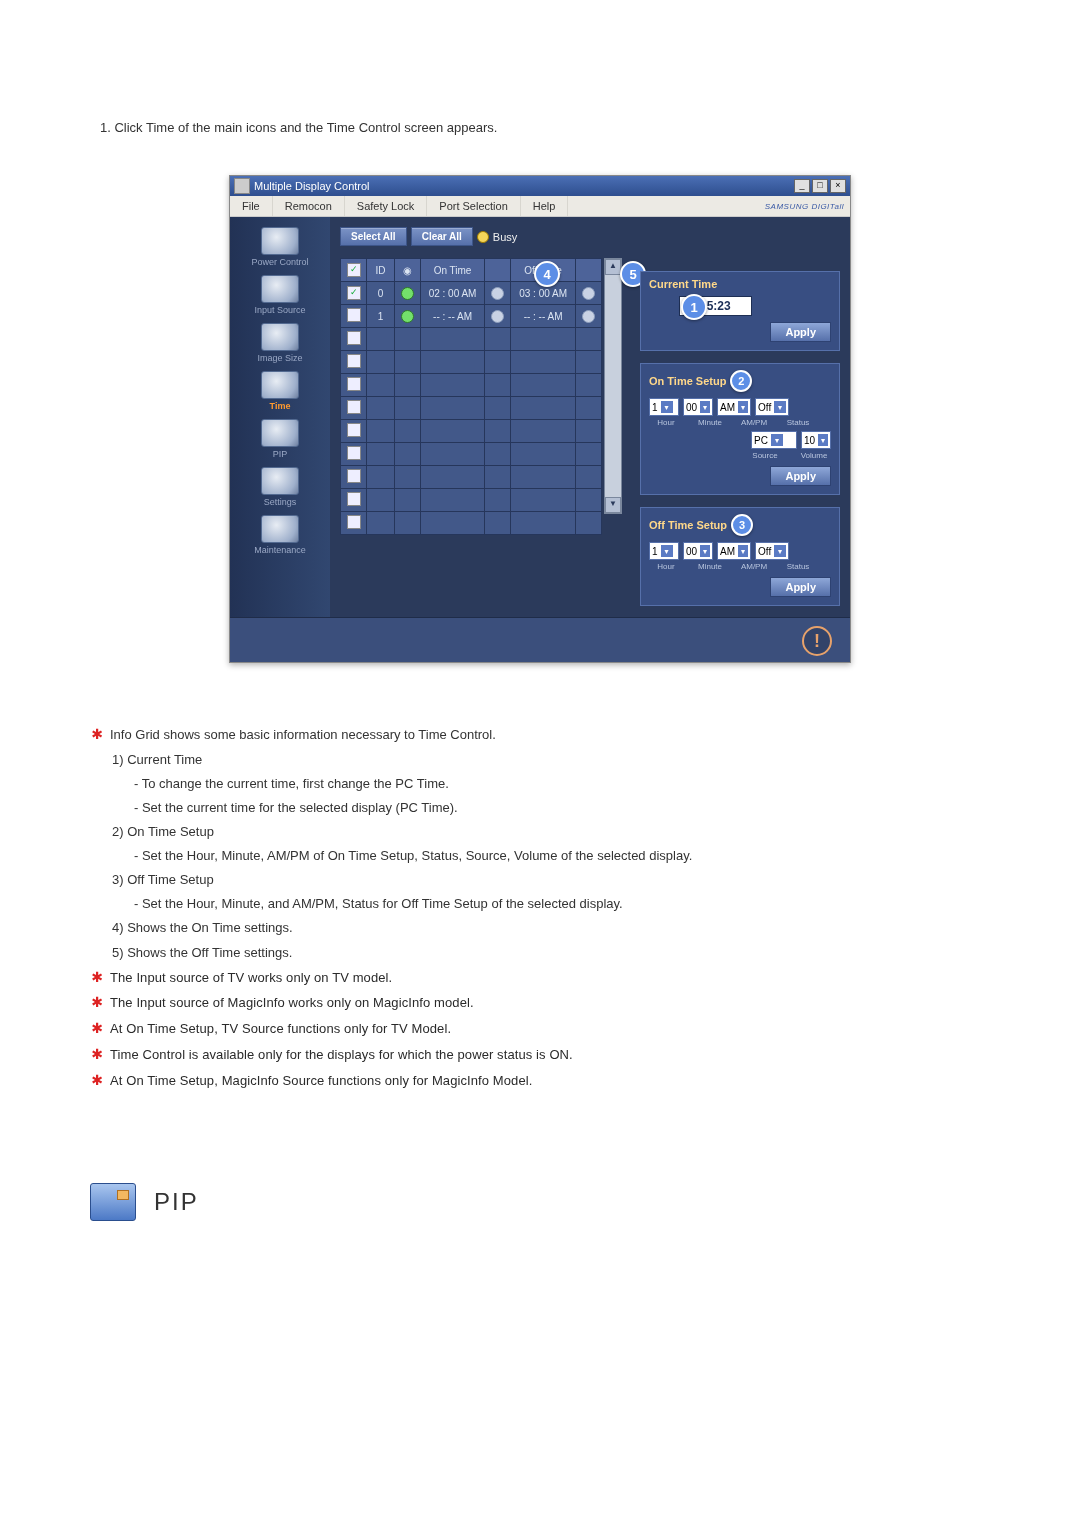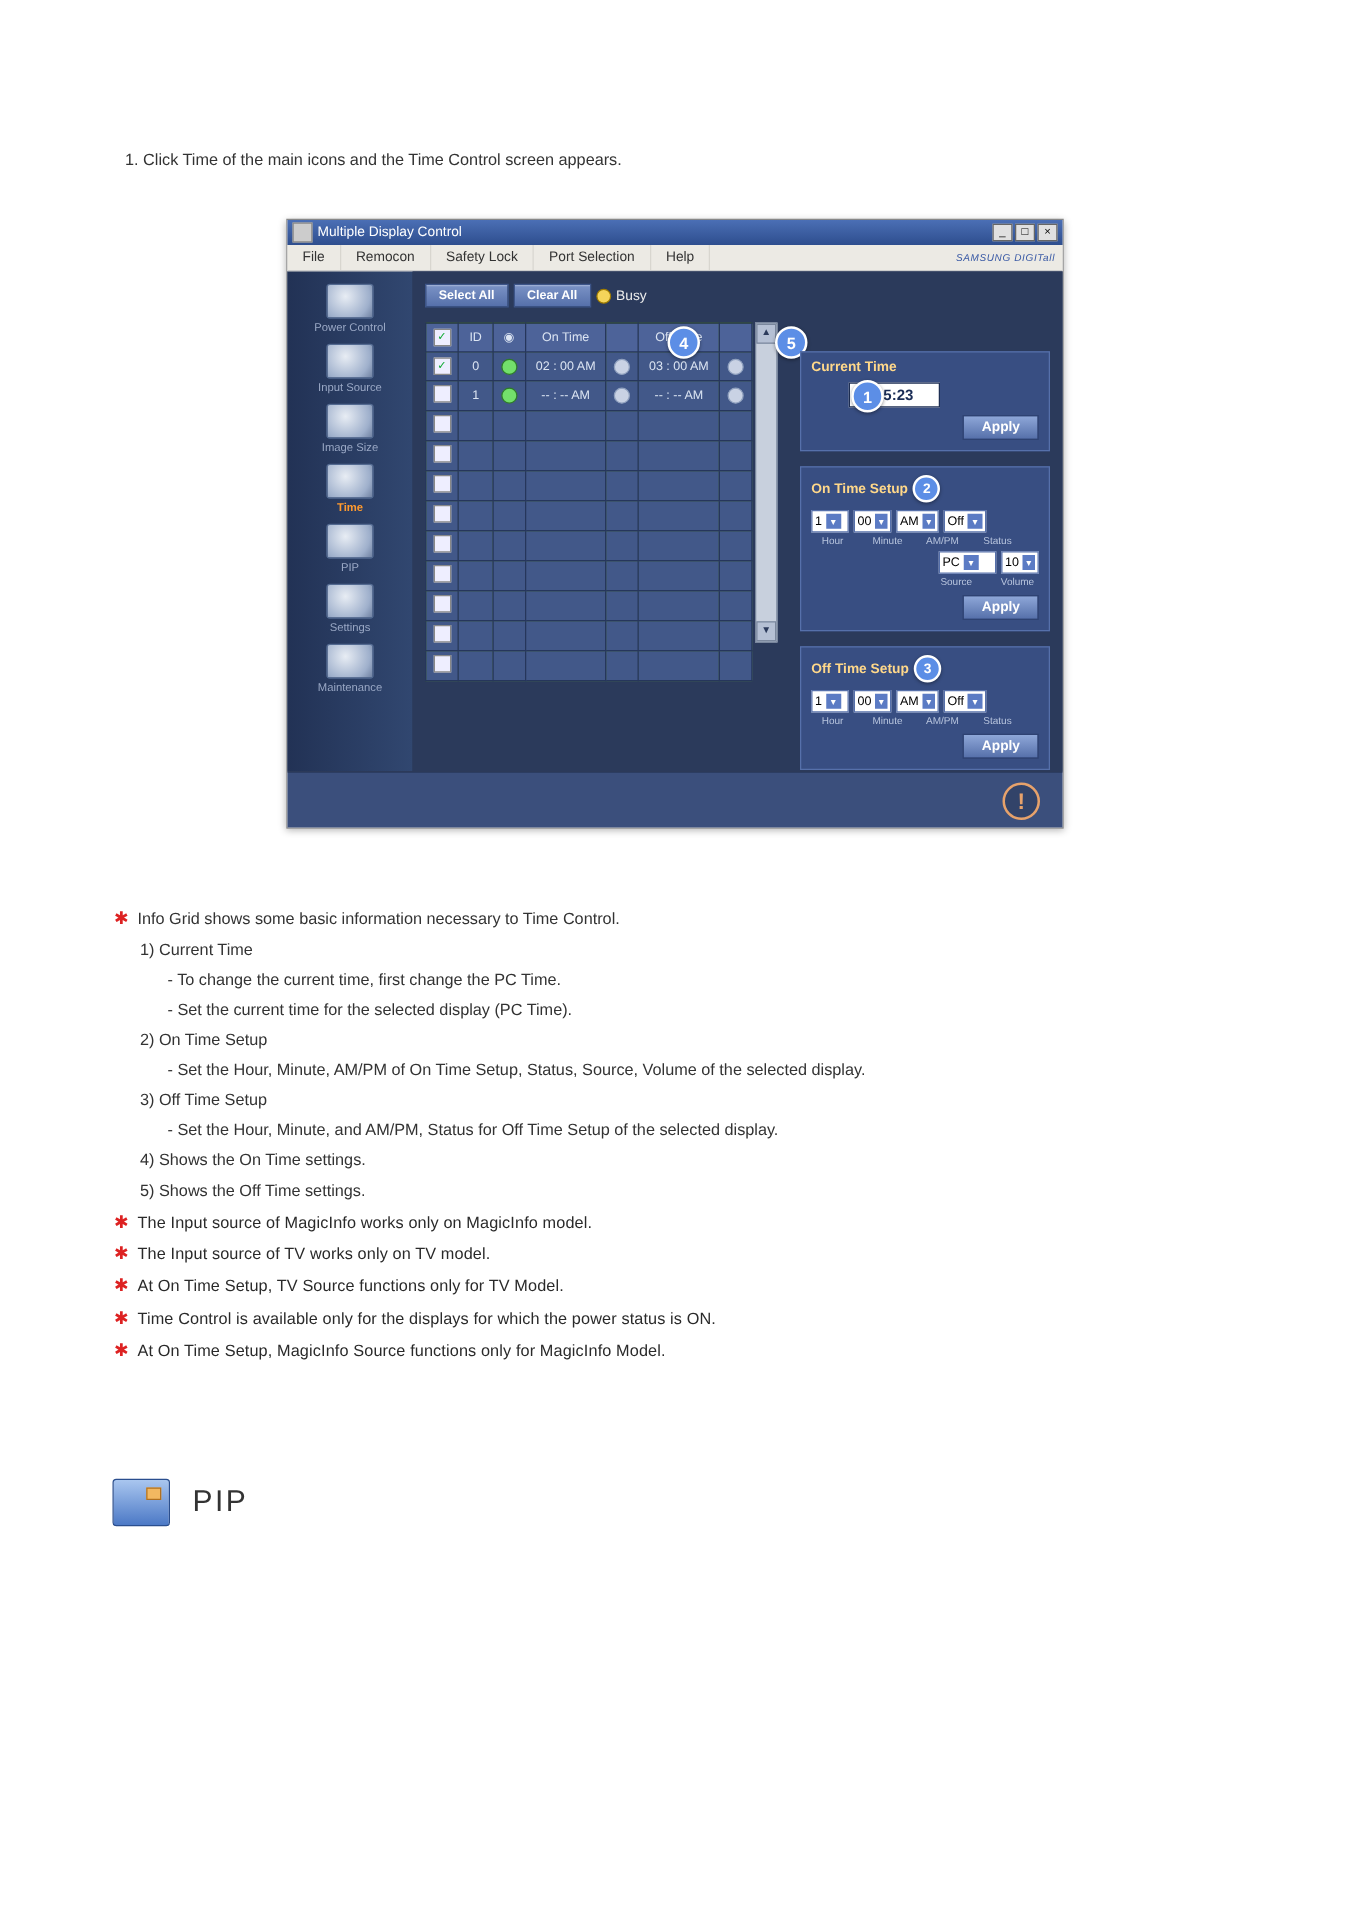--- a/index.html
+++ b/index.html
@@ -125,21 +125,21 @@
   .busy-dot { width:10px;height:10px;border-radius:50%;background:#f5d55a;border:1px solid #a07c00; }
   
   .grid {
     margin: 6px 10px 0 10px;
     font-size: 10px;
     color: #d5deee;
   }
   .grid table {
     border-collapse: collapse;
     width: 262px;
-    background: #4d7c0f;
+    background: #8b5cf6;
   }
   .grid th, .grid td {
     border: 1px solid #26365b;
     text-align: center;
     padding: 3px 4px;
     height: 16px;
     background: #425889;
     color: #dbe4f2;
   }
   .grid th { background: #4d6399; font-weight: normal; }
@@ -169,21 +169,21 @@
   .overlay-badge {
     position:absolute; width:22px;height:22px;border-radius:50%;
     background:#5c8ee6;border:2px solid #fff; color:#fff;font-weight:bold;
     font-size:13px; display:flex;align-items:center;justify-content:center;
     box-shadow:0 1px 3px rgba(0,0,0,0.4);
   }
   
   .right-panels {
     position: absolute;
     right: 10px;
-    top: 64px;
+    top: 54px;
     width: 200px;
     display:flex; flex-direction:column; gap:12px;
   }
   .panel {
     background: #384e82;
     border: 1px solid #5670aa;
     padding: 6px 8px 8px 8px;
     font-size: 10px;
     color:#d0dbef;
   }
@@ -549,22 +549,22 @@
     <p><span class="star">✱</span><span>Info Grid shows some basic information necessary to Time Control.</span></p>
     <p class="ind1">1)  Current Time</p>
     <p class="ind2">- To change the current time, first change the PC Time.</p>
     <p class="ind2">- Set the current time for the selected display (PC Time).</p>
     <p class="ind1">2)  On Time Setup</p>
     <p class="ind2">- Set the Hour, Minute, AM/PM of On Time Setup, Status, Source, Volume of the selected display.</p>
     <p class="ind1">3)  Off Time Setup</p>
     <p class="ind2">- Set the Hour, Minute, and AM/PM, Status for Off Time Setup of the selected display.</p>
     <p class="ind1">4)  Shows the On Time settings.</p>
     <p class="ind1">5)  Shows the Off Time settings.</p>
+    <p><span class="star">✱</span><span class="bold-note">The Input source of TV works only on TV model.</span></p>
     <p><span class="star">✱</span><span class="bold-note">The Input source of MagicInfo works only on MagicInfo model.</span></p>
-    <p><span class="star">✱</span><span class="bold-note">The Input source of TV works only on TV model.</span></p>
     <p><span class="star">✱</span><span class="bold-note">At On Time Setup, TV Source functions only for TV Model.</span></p>
     <p><span class="star">✱</span><span class="bold-note">Time Control is available only for the displays for which the power status is ON.</span></p>
     <p><span class="star">✱</span><span class="bold-note">At On Time Setup, MagicInfo Source functions only for MagicInfo Model.</span></p>
   </div>
 
   <div class="section-heading">
     <div class="pip-icon"></div>
     <div class="sec-title">PIP</div>
   </div>
 

